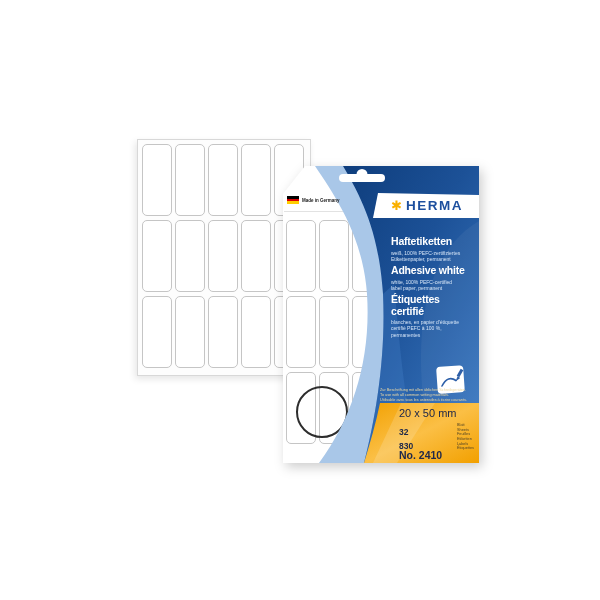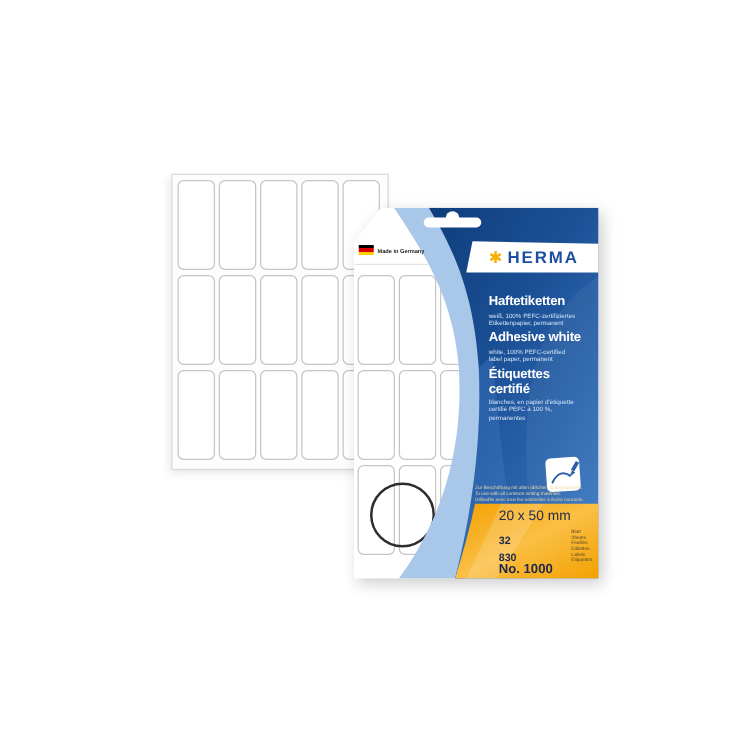--- a/index.html
+++ b/index.html
@@ -212,17 +212,17 @@
 
       <div class="count-row cr-labels">
         <div class="count-num">830</div>
         <div class="count-units">
           <div>Etiketten</div>
           <div>Labels</div>
           <div>Étiquettes</div>
         </div>
       </div>
 
-      <div class="item-no">No. 1000</div>
+      <div class="item-no">No. 2410</div>
 
     </div>
   </div>
 </div>
 
 </body></html>

